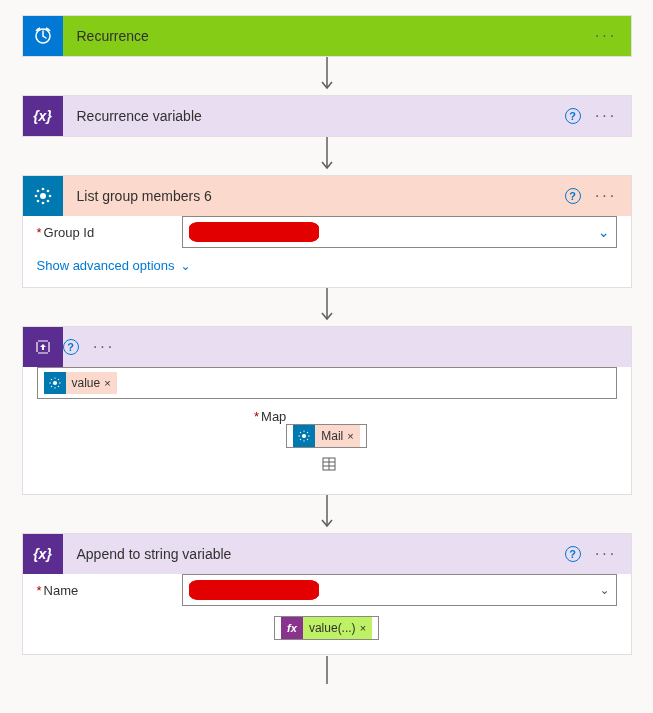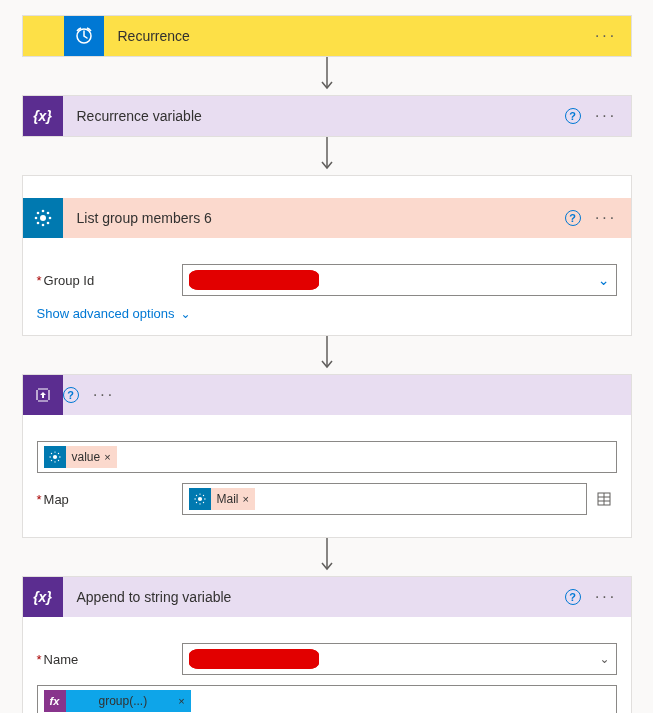--- a/index.html
+++ b/index.html
@@ -58,34 +58,34 @@
     font-weight: 600;
     cursor: pointer;
   }
   .more-dots {
     color: #605e5c;
     font-size: 16px;
     letter-spacing: 2px;
     cursor: pointer;
   }
   
-  .hdr-blue { background: #fde047; padding-left: 41px; }
+  .hdr-blue { background: #84cc16; }
   .hdr-purple { background: #e8ddf1; }
-  .hdr-peach { background: #fbd9cd; margin-top: 22px; }
+  .hdr-peach { background: #fbd9cd; }
   .ic-blue { background: #0078d4; }
   .ic-purple { background: #5b2d90; color:#fff; }
   .ic-teal { background: #0079b0; }
   
-  .card-body { padding: 26px 14px 14px 14px; }
+  .card-body { padding: 0 14px 14px 14px; }
   .param-row {
     display: flex;
     align-items: center;
     margin-bottom: 10px;
   }
-  .param-row:last-child { margin-bottom: 8px; }
+  .param-row:last-child { margin-bottom: 0; flex-direction: column; }
   .param-label {
     width: 145px;
     font-size: 13px;
     color: #323130;
   }
   .param-label .req { color: #a80000; margin-right: 2px; }
   .param-input {
     flex: 1;
     height: 32px;
     border: 1px solid #8a8886;
@@ -126,21 +126,21 @@
     padding-right: 6px;
   }
   .token .tic {
     width: 22px; height: 22px;
     background: #0079b0;
     display:flex; align-items:center; justify-content:center;
     color:#fff;
     margin-right:6px;
   }
   .token .tx { cursor:pointer; color:#323130; margin-left:4px; font-size: 11px; }
-  .token-purple { background:#0ea5e9;gap:27px; }
+  .token-purple { background:#bef264; }
   .token-purple .tic { background:#88348c; font-style:italic; font-weight:600; font-size:11px; }
   
   .redact {
     width:130px; height:20px;
     background: #e20000;
     border-radius: 10px / 6px;
     box-shadow: inset 0 0 0 2px #e20000, 0 0 0 0;
   }
   
   .connector {
@@ -340,21 +340,21 @@
         <div class="param-label"><span class="req">*</span><span>Name</span></div>
         <div class="param-input">
           <div class="redact"></div>
           <span class="caret-dark">⌄</span>
         </div>
       </div>
       <div class="param-row">
         <div class="param-input">
           <span class="token token-purple">
             <span class="tic">fx</span>
-            <span>group(...)</span>
+            <span>value(...)</span>
             <span class="tx">×</span>
           </span>
         </div>
       </div>
     </div>
   </div>
 
   <div class="connector small-gap">
     <svg width="16" height="28">
         <line x1="8" y1="0" x2="8" y2="28" stroke="#605e5c" stroke-width="1.5"></line>

